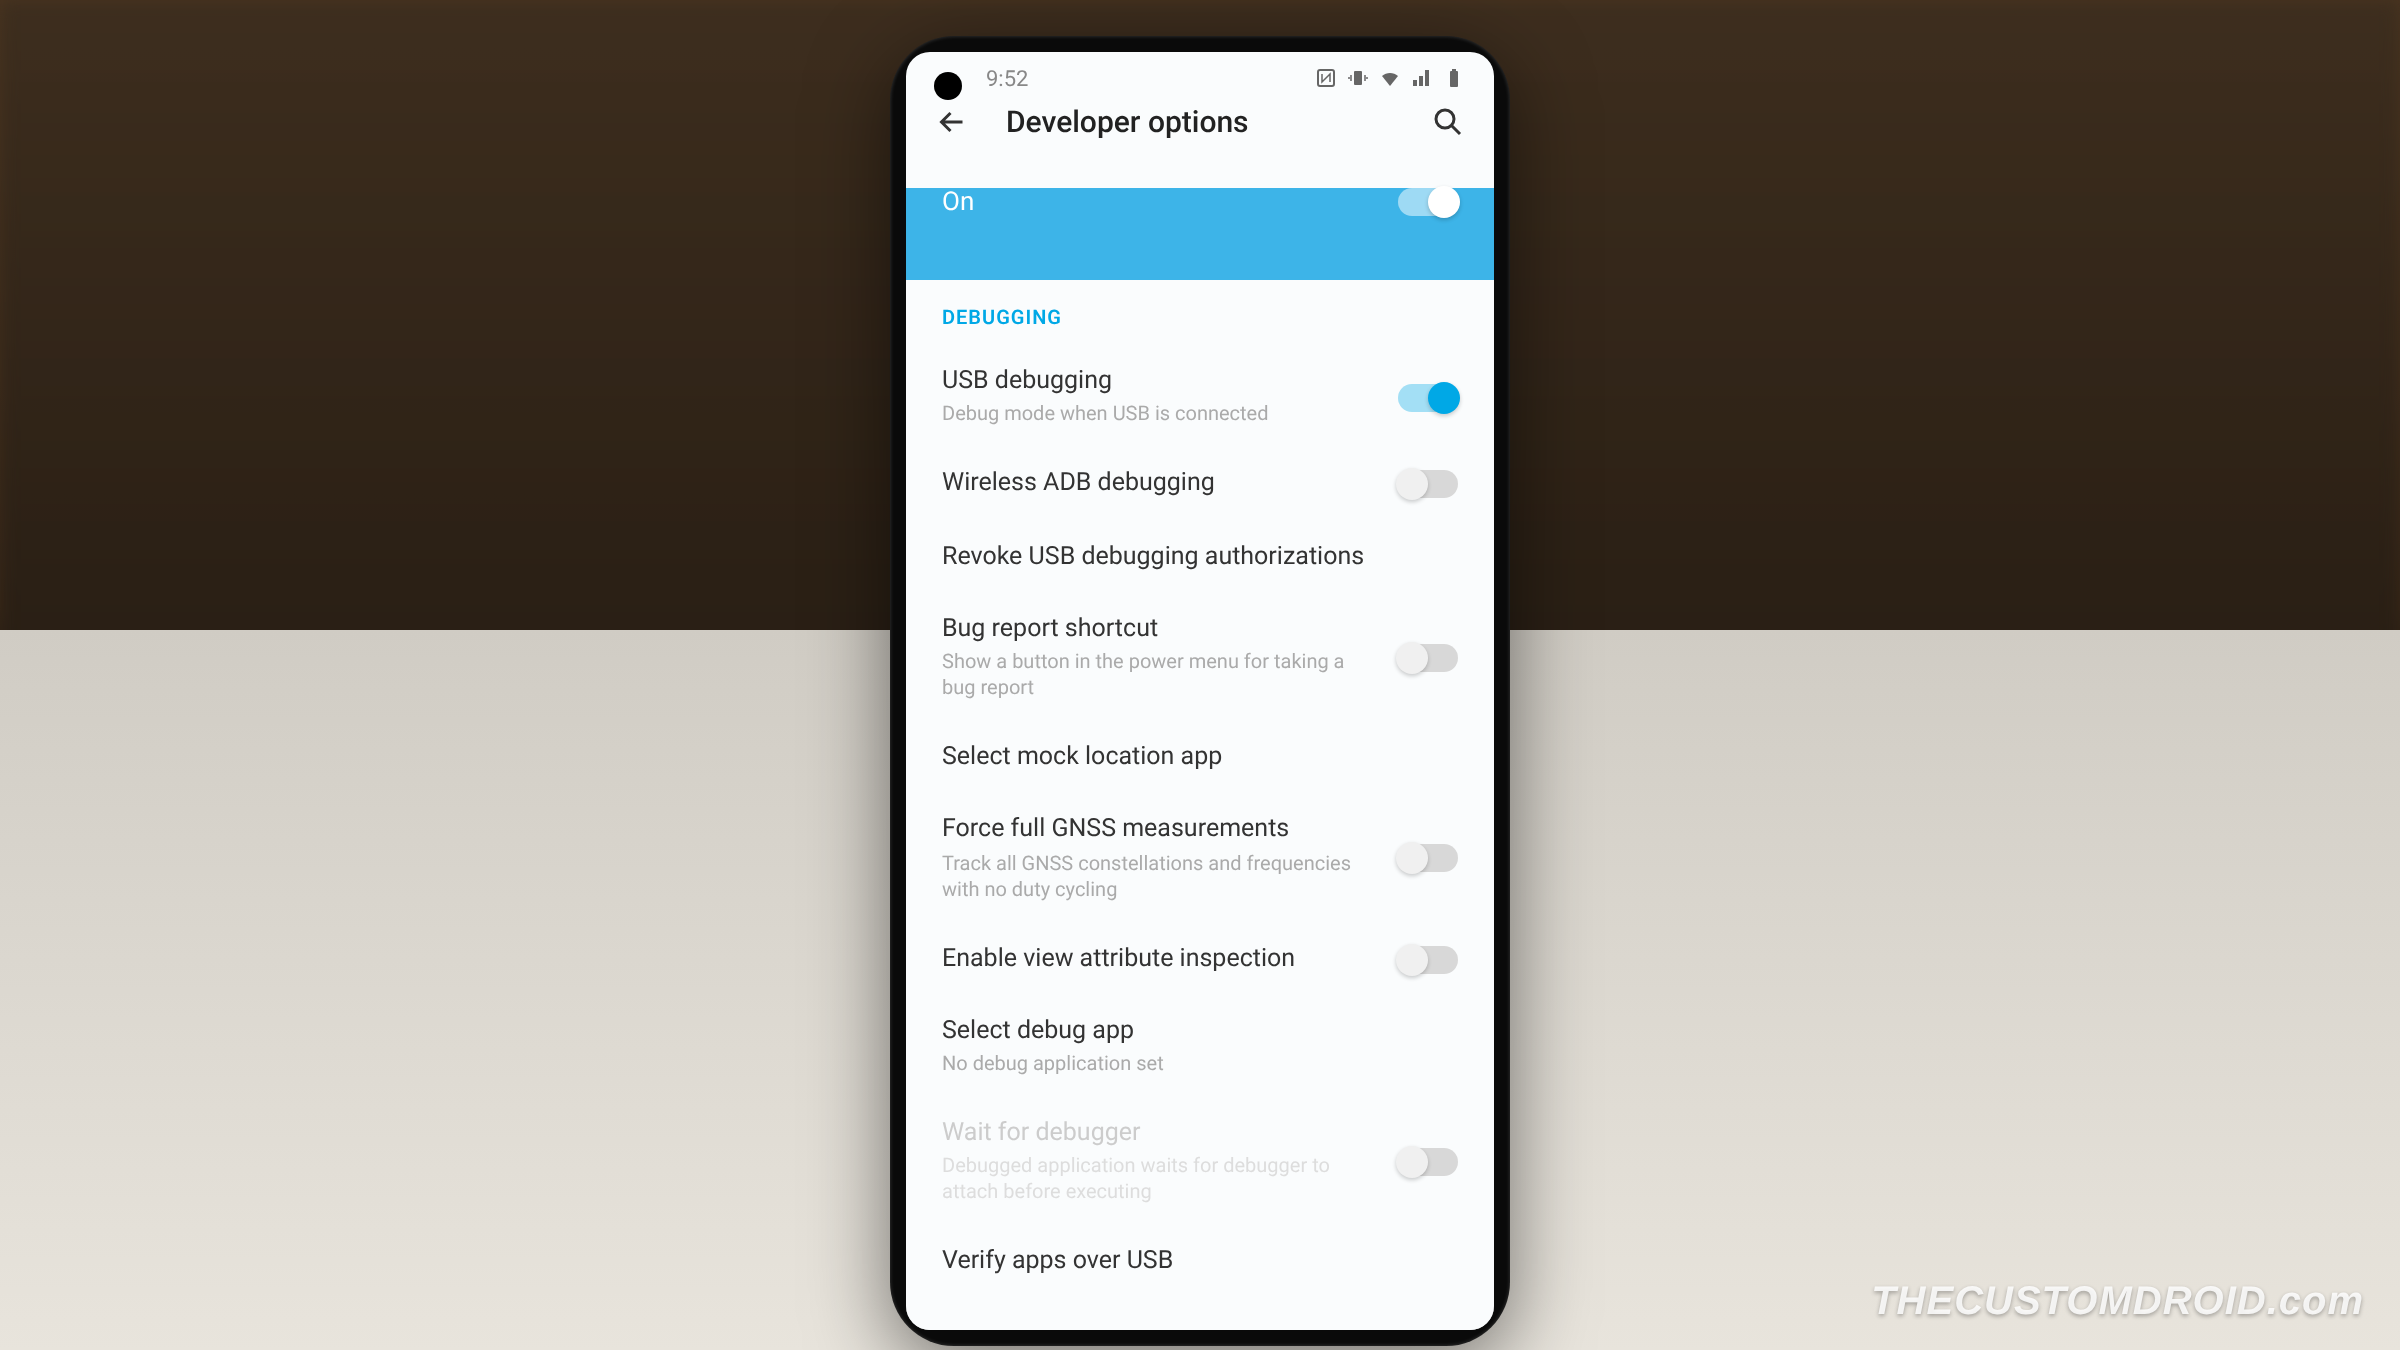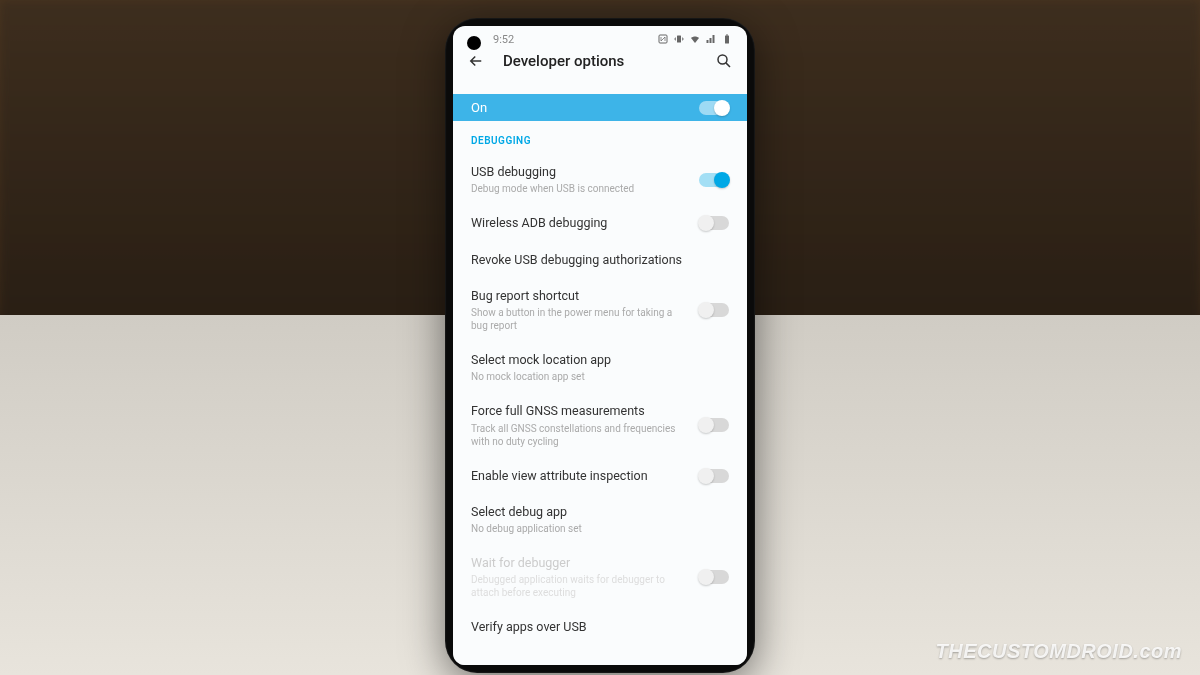--- a/index.html
+++ b/index.html
@@ -86,23 +86,22 @@
   .back-arrow { width: 18px; height: 18px; }
   .header-title {
     flex: 1;
     font-size: 15px;
     font-weight: 500;
     color: #222;
   }
   .search-ic { width: 18px; height: 18px; }
   .main-toggle {
     background: #3db4e8;
-    height: 27px;
+    height: 46px;
     display: flex;
-    align-items: center;
     justify-content: space-between;
     padding: 0 18px;
     color: #fff;
     font-size: 13px;
   }
   .switch {
     width: 30px;
     height: 14px;
     border-radius: 8px;
     position: relative;
@@ -245,21 +244,20 @@
           <div class="row-sub">Show a button in the power menu for taking a bug report</div>
         </div>
         <span class="switch off">
             <span class="knob"></span>
           </span>
       </div>
 
       <div class="row">
         <div class="row-text">
           <div class="row-title">Select mock location app</div>
-          <div class="row-sub">No mock location app set</div>
         </div>
       </div>
 
       <div class="row">
         <div class="row-text">
           <div class="row-title">Force full GNSS measurements</div>
           <div class="row-sub">Track all GNSS constellations and frequencies with no duty cycling</div>
         </div>
         <span class="switch off">
             <span class="knob"></span>

